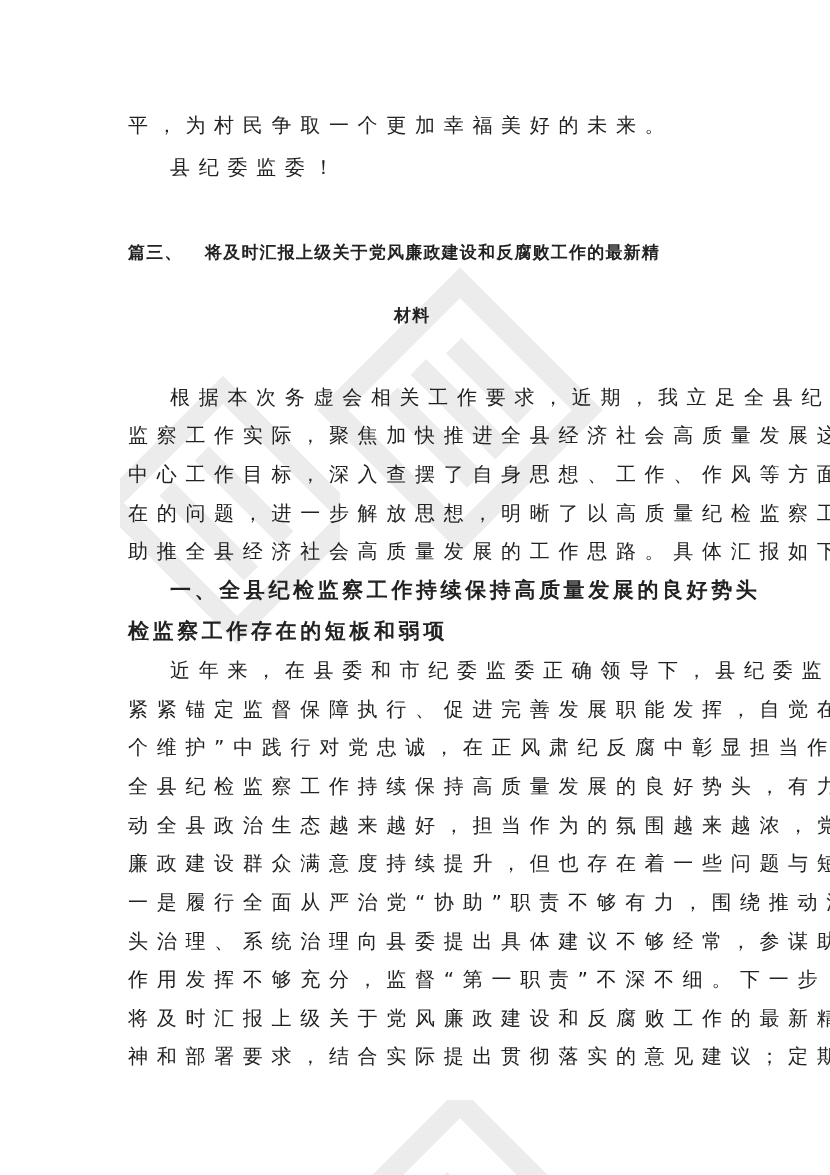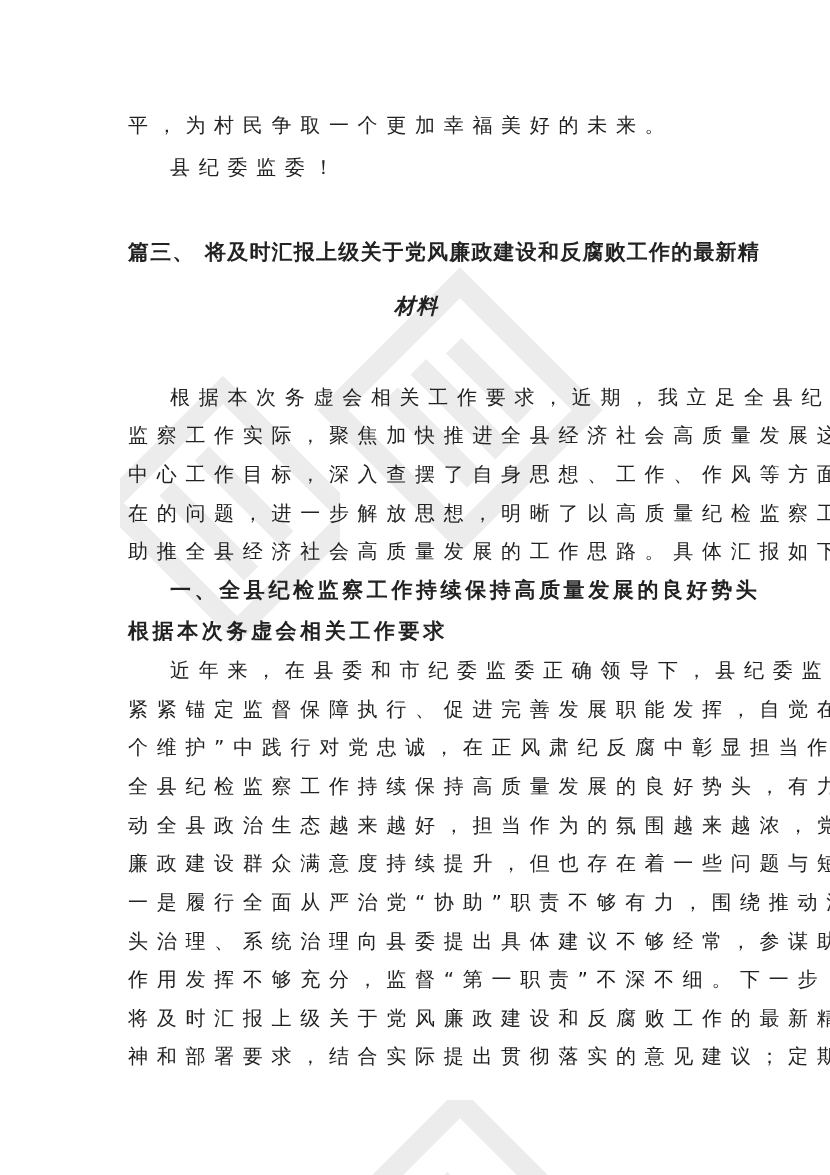--- a/index.html
+++ b/index.html
@@ -31,21 +31,21 @@
       white-space: nowrap;
       font-size: 20px;
       line-height: 26px;
       letter-spacing: 8.7px;
       color: #222;
     }
     .indent { left: 170px; }
     .heading {
       font-weight: bold;
       letter-spacing: 1.2px;
-      font-size: 21px;
+      font-size: 17px;
     }
     .sub-heading {
       font-weight: bold;
       letter-spacing: 3.6px;
       font-size: 21px;
     }
   </style>
 </head>
 <body>
 
@@ -72,30 +72,30 @@
       <rect x="90" y="80" width="22" height="100" fill="#000"></rect>
       <rect x="140" y="80" width="22" height="100" fill="#000"></rect>
     </g>
   </svg>
 
   <div class="line" style="top:112px;">平，为村民争取一个更加幸福美好的未来。</div>
   <div class="line indent" style="top:154px;">县纪委监委！</div>
 
   <div class="line heading" style="top:239px; left:128px;">篇三、</div>
   <div class="line heading" style="top:239px; left:205px;">将及时汇报上级关于党风廉政建设和反腐败工作的最新精</div>
-  <div class="line heading" style="top:293px; left:394px;font-style:italic;">材料</div>
+  <div class="line heading" style="top:302px; left:394px;">材料</div>
 
   <div class="line indent" style="top:384px;">根据本次务虚会相关工作要求，近期，我立足全县纪检</div>
   <div class="line" style="top:422px;">监察工作实际，聚焦加快推进全县经济社会高质量发展这一</div>
   <div class="line" style="top:461px;">中心工作目标，深入查摆了自身思想、工作、作风等方面存</div>
   <div class="line" style="top:500px;">在的问题，进一步解放思想，明晰了以高质量纪检监察工作</div>
   <div class="line" style="top:538px;">助推全县经济社会高质量发展的工作思路。具体汇报如下：</div>
 
   <div class="line sub-heading indent" style="top:577px;">一、全县纪检监察工作持续保持高质量发展的良好势头</div>
-  <div class="line sub-heading" style="top:618px;">根据本次务虚会相关工作要求</div>
+  <div class="line sub-heading" style="top:618px;">检监察工作存在的短板和弱项</div>
 
   <div class="line indent" style="top:657px;">近年来，在县委和市纪委监委正确领导下，县纪委监委</div>
   <div class="line" style="top:696px;">紧紧锚定监督保障执行、促进完善发展职能发挥，自觉在“两</div>
   <div class="line" style="top:734px;">个维护”中践行对党忠诚，在正风肃纪反腐中彰显担当作为，</div>
   <div class="line" style="top:773px;">全县纪检监察工作持续保持高质量发展的良好势头，有力推</div>
   <div class="line" style="top:812px;">动全县政治生态越来越好，担当作为的氛围越来越浓，党风</div>
   <div class="line" style="top:850px;">廉政建设群众满意度持续提升，但也存在着一些问题与短板。</div>
   <div class="line" style="top:889px;">一是履行全面从严治党“协助”职责不够有力，围绕推动源</div>
   <div class="line" style="top:928px;">头治理、系统治理向县委提出具体建议不够经常，参谋助手</div>
   <div class="line" style="top:966px;">作用发挥不够充分，监督“第一职责”不深不细。下一步，</div>

